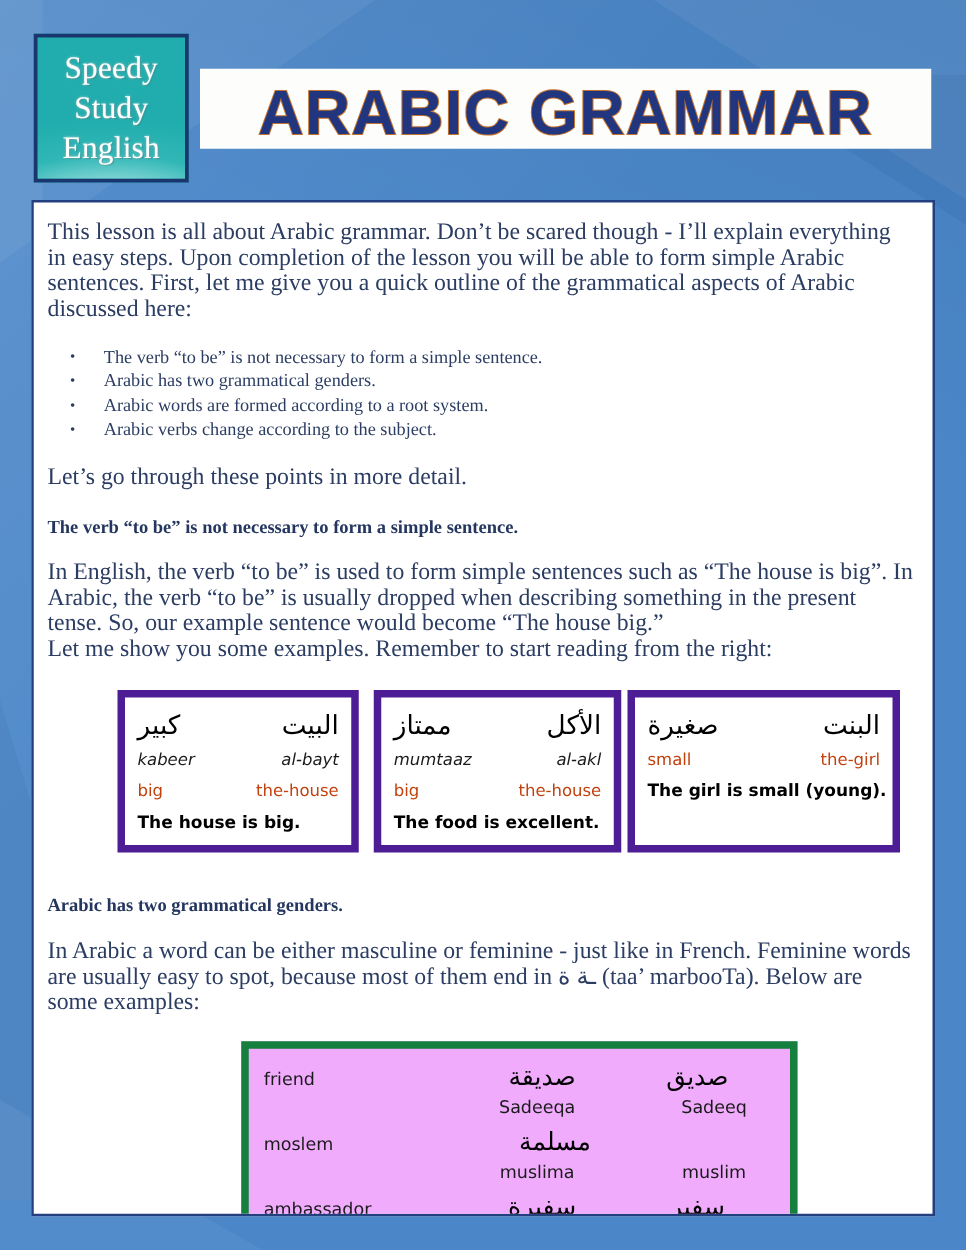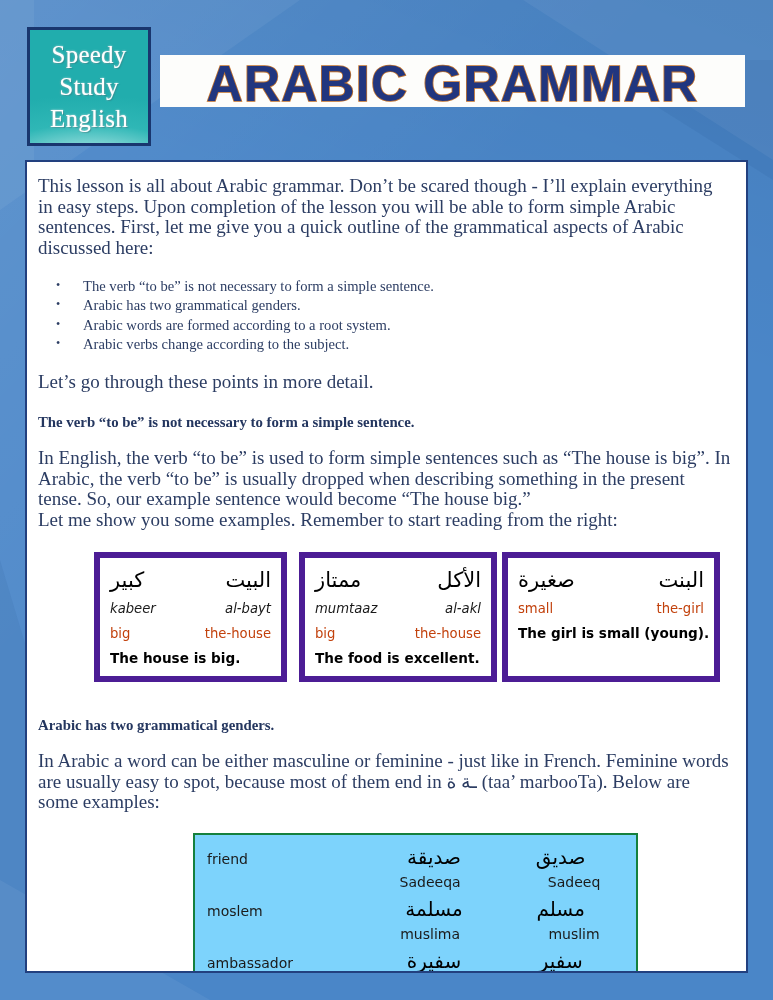--- a/index.html
+++ b/index.html
@@ -83,24 +83,24 @@
       0 0 2px rgba(255,255,255,0.85),
       1px 1px 1px rgba(0,90,95,0.55),
       -1px 0 1px rgba(0,90,95,0.30);
   }
 
   #title-banner {
     position: absolute;
     left: 160px;
     top: 55px;
     width: 585px;
-    height: 52px;
+    height: 64px;
     background: #fdfdfb;
     display: flex;
-    align-items: flex-start;
+    align-items: flex-end;
     justify-content: center;
   }
   #title-text {
     font-family: "Liberation Sans", sans-serif;
     font-weight: bold;
     font-size: 50px;
     letter-spacing: 1.2px;
     color: #21367f;
     -webkit-text-stroke: 1.6px #c1732f;
     paint-order: stroke fill;
@@ -224,23 +224,23 @@
   #gender-table-wrap {
     position: relative;
     margin-top: 20px;
     height: 120px;
   }
   #gender-table {
     position: absolute;
     left: 155px;
     top: 0;
     width: 445px;
-    border: 2px solid #15803d;
+    border: 6px solid #15803d;
     box-sizing: border-box;
-    background: #7dd3fc;
+    background: #f0abfc;
     padding: 7px 12px 0 12px;
   }
   .gender-row {
     display: flex;
     align-items: baseline;
   }
   .gender-row .cell-en {
     width: 168px;
     font-family: "DejaVu Sans", sans-serif;
     font-size: 14px;
@@ -374,21 +374,20 @@
         </div>
         <div class="gender-row translit-row">
           <span class="spacer-en"></span>
           <span class="cell-tr">Sadeeqa</span>
           <span class="cell-tr">Sadeeq</span>
         </div>
 
         <div class="gender-row">
           <span class="cell-en">moslem</span>
           <span class="cell-ar">مسلمة</span>
-          <span class="cell-ar">مسلم</span>
         </div>
         <div class="gender-row translit-row">
           <span class="spacer-en"></span>
           <span class="cell-tr">muslima</span>
           <span class="cell-tr">muslim</span>
         </div>
 
         <div class="gender-row">
           <span class="cell-en">ambassador</span>
           <span class="cell-ar">سفيرة</span>

